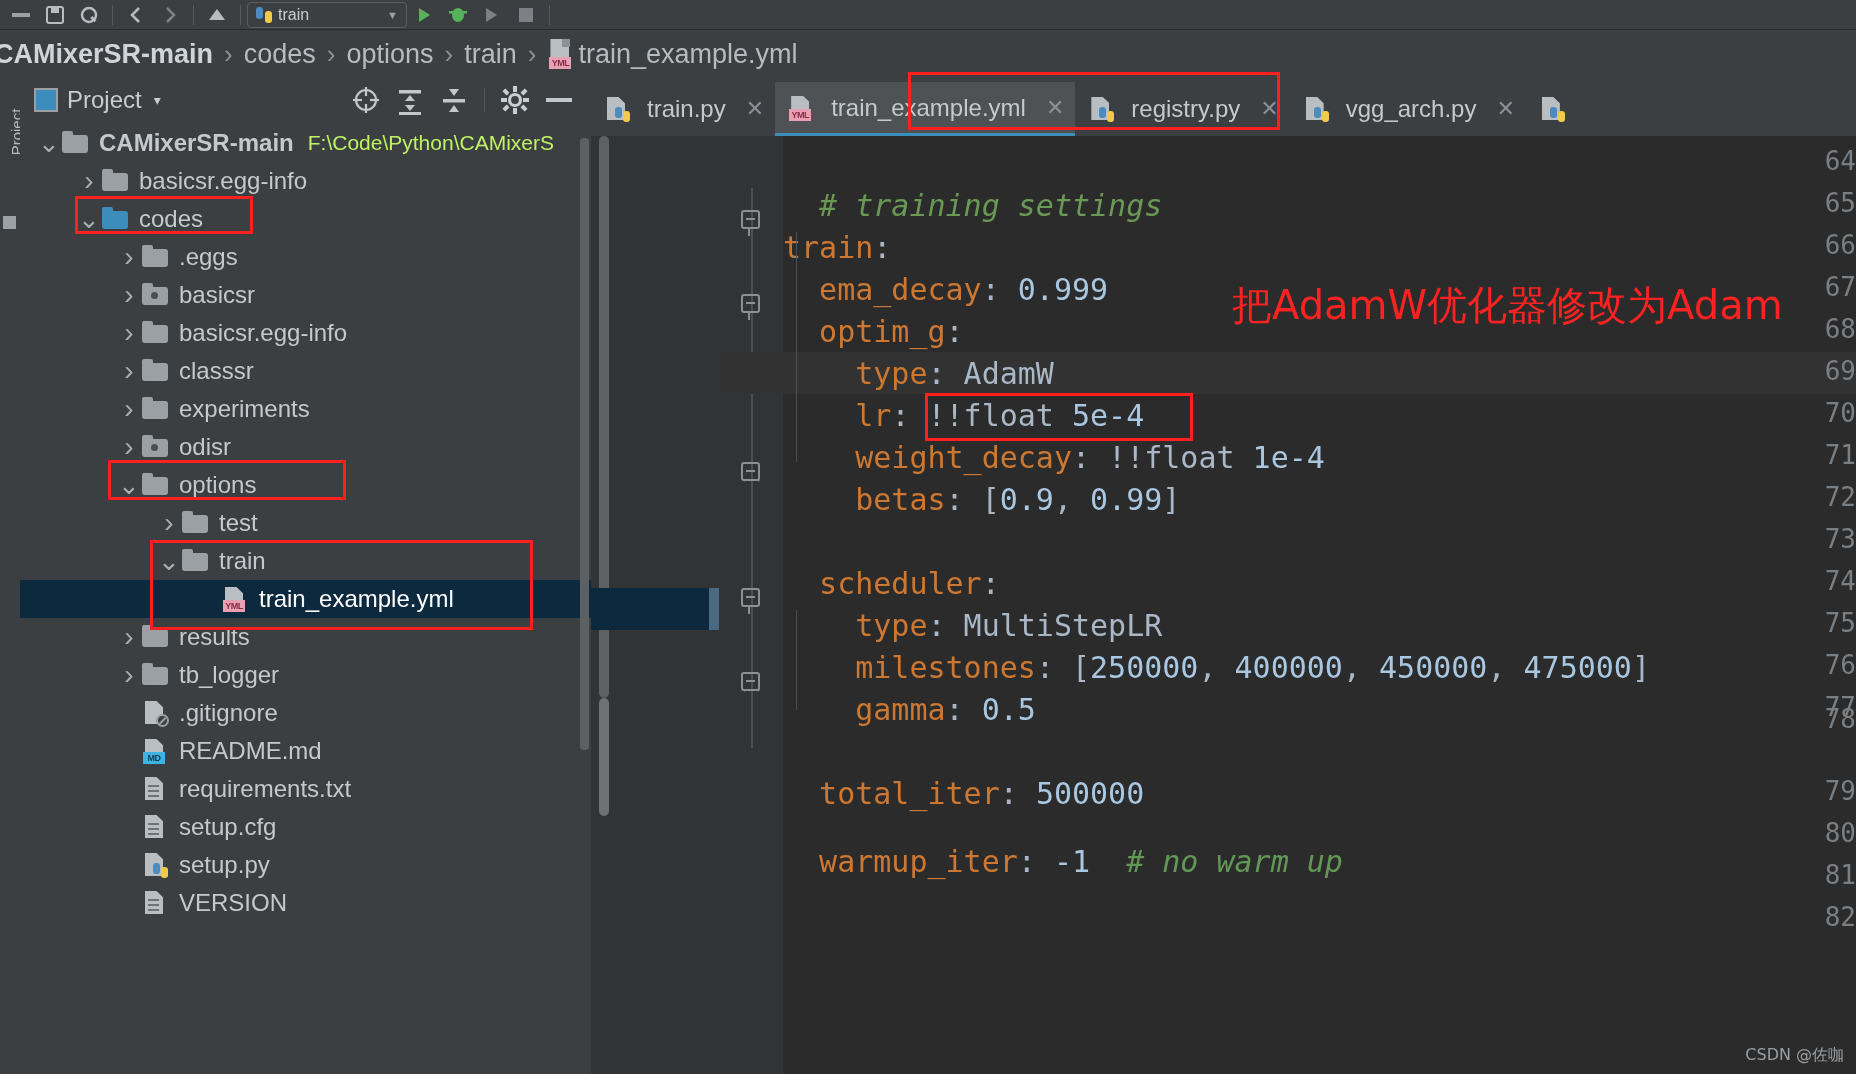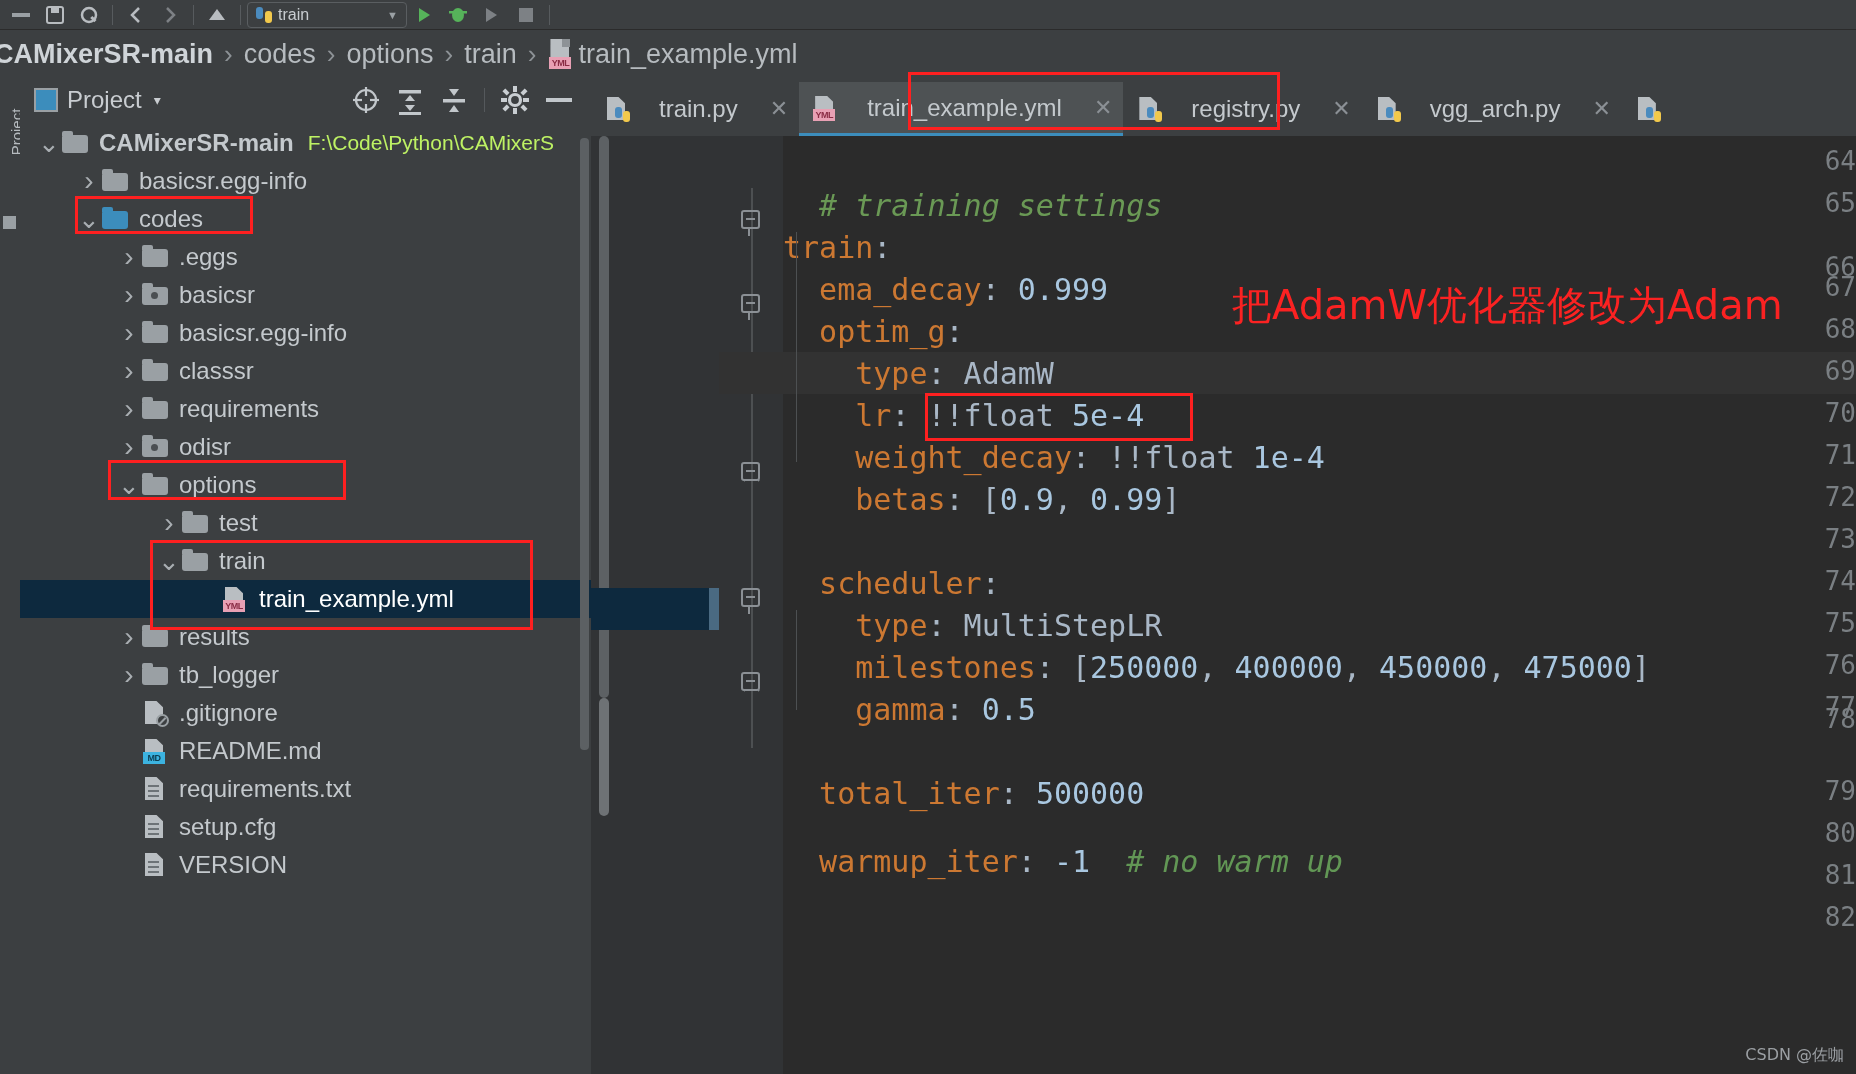--- a/index.html
+++ b/index.html
@@ -108,21 +108,21 @@
     border:2px solid #9aa0a4;box-sizing:border-box;background:#3c3f41;}
   .fileicon .noent::after{content:"";position:absolute;left:0px;top:4px;width:9px;height:2px;background:#9aa0a4;transform:rotate(-45deg);}
   .rootpath{color:#bef264;font-size:21px;margin-left:14px;}
   .rowlabel{overflow:hidden;}
   .psb{position:absolute;right:2px;top:60px;width:9px;height:612px;background:#5c6063;border-radius:4px;}
 
   
   .editor{position:absolute;left:591px;top:78px;width:1265px;height:996px;background:#2b2b2b;}
   .tabbar{height:58px;background:#3c3f41;display:flex;align-items:flex-end;overflow:hidden;}
   .etab{
-    height:54px;display:flex;align-items:center;gap:27px;padding:0 11px 0 13px;box-sizing:border-box;
+    height:54px;display:flex;align-items:center;gap:15px;padding:0 11px 0 13px;box-sizing:border-box;
     font-size:24px;color:#c4c9cd;white-space:nowrap;background:#3c3f41;
   }
   .etab.active{background:#4e5254;border-bottom:3px solid #3c8dbc;}
   .etab .x{color:#8b9095;font-size:22px;margin-left:5px;}
 
   .code{position:relative;height:938px;background:#2b2b2b;overflow:hidden;}
   .gutter{position:absolute;left:0;top:0;width:128px;height:938px;background:#313335;}
   .gut-scroll{position:absolute;left:8px;top:0;width:10px;height:562px;background:#5d6164;border-radius:5px;}
   .gut-scroll2{position:absolute;left:8px;top:562px;width:10px;height:118px;background:#6e7275;border-radius:5px;}
   .selstripe{position:absolute;left:0;top:452px;width:128px;height:42px;background:#0d293e;}
@@ -356,21 +356,21 @@
           <span class="folder">
             <i></i>
           </span>
           <span class="rowlabel">classsr</span>
         </div>
         <div class="row" style="padding-left: 96px;">
           <span class="arrow" style="font-size: 28px;">›</span>
           <span class="folder">
             <i></i>
           </span>
-          <span class="rowlabel">requirements</span>
+          <span class="rowlabel">experiments</span>
         </div>
         <div class="row" style="padding-left: 96px;">
           <span class="arrow" style="font-size: 28px;">›</span>
           <span class="folder dot">
             <i></i>
           </span>
           <span class="rowlabel">odisr</span>
         </div>
         <div class="row" style="padding-left: 96px;">
           <span class="arrow" style="font-size: 26px; line-height: 10px;">⌄</span>
@@ -443,20 +443,28 @@
         </div>
         <div class="row" style="padding-left: 96px;">
           <span class="arrow none"></span>
           <span class="fileicon">
             <span class="pg"></span>
             <span class="ln" style="top:9px"></span>
             <span class="ln" style="top:14px"></span>
             <span class="ln" style="top:19px"></span>
           </span>
           <span class="rowlabel">setup.cfg</span>
+        </div>
+        <div class="row" style="padding-left: 96px;">
+          <span class="arrow none"></span>
+          <span class="fileicon">
+            <span class="pg"></span>
+            <span class="py"></span>
+          </span>
+          <span class="rowlabel">setup.py</span>
         </div>
         <div class="row" style="padding-left: 96px;">
           <span class="arrow none"></span>
           <span class="fileicon">
             <span class="pg"></span>
             <span class="ln" style="top:9px"></span>
             <span class="ln" style="top:14px"></span>
             <span class="ln" style="top:19px"></span>
           </span>
           <span class="rowlabel">VERSION</span>
@@ -512,21 +520,21 @@
       <div class="gut-scroll"></div>
       <div class="gut-scroll2"></div>
       <div class="selstripe"></div>
       <div class="selstripe2"></div>
       <div class="guideline"></div>
       <div id="lines">
           <div class="ln-num" style="top: 10px;">64</div>
           <div class="codeline" style="top: 10px;"></div>
           <div class="ln-num" style="top: 52px;">65</div>
           <div class="codeline" style="top: 52px;"><span class="c">  # training settings</span></div>
-          <div class="ln-num" style="top: 94px; margin-top: 22px;">66</div>
+          <div class="ln-num" style="top: 94px;">66</div>
           <div class="codeline" style="top: 94px;"><span class="k">train</span><span class="s">:</span></div>
           <div class="ln-num" style="top: 136px;">67</div>
           <div class="codeline" style="top: 136px;"><span class="k">  ema_decay</span><span class="s">: </span><span class="n">0.999</span></div>
           <div class="ln-num" style="top: 178px;">68</div>
           <div class="codeline" style="top: 178px;"><span class="k">  optim_g</span><span class="s">:</span></div>
           <div class="hl-line" style="top: 216px;"></div>
           <div class="ln-num" style="top: 220px;">69</div>
           <div class="codeline" style="top: 220px;"><span class="k">    type</span><span class="s">: AdamW</span></div>
           <div class="ln-num" style="top: 262px;">70</div>
           <div class="codeline" style="top: 262px;"><span class="k">    lr</span><span class="s">: !!float </span><span class="n">5e-4</span></div>

